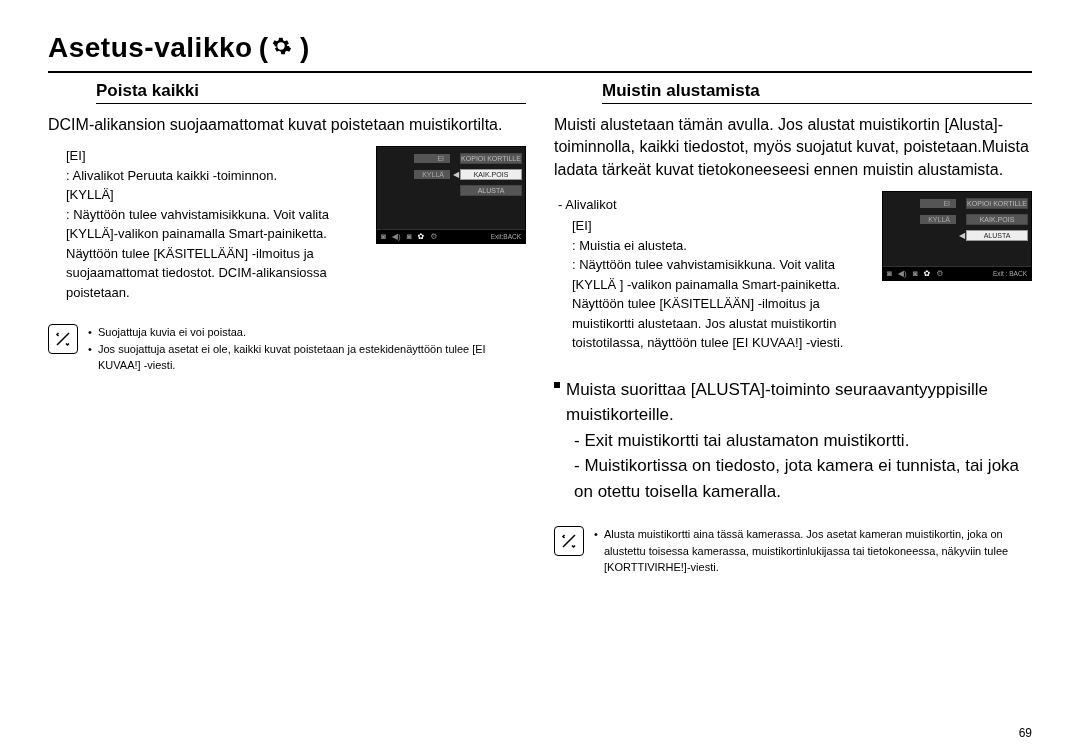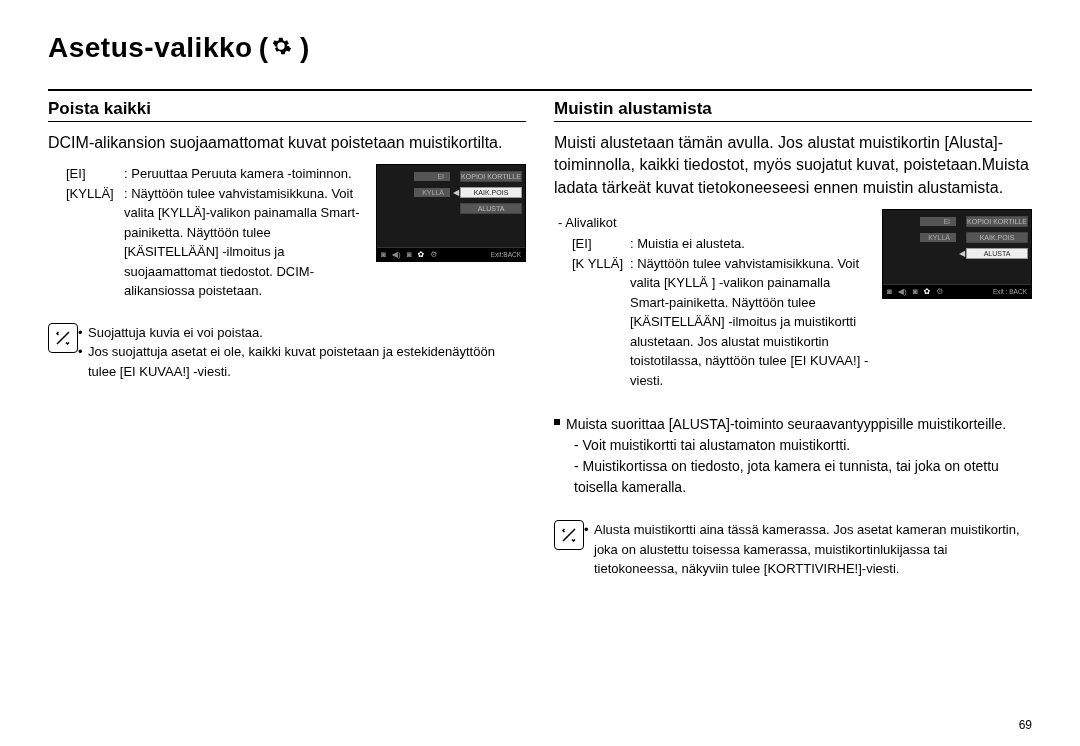--- a/index.html
+++ b/index.html
@@ -15,21 +15,21 @@
   .page {
     padding: 32px 48px 24px 48px;
     box-sizing: border-box;
     height: 100%;
     position: relative;
   }
   .page-title-row {
     display: flex;
     align-items: baseline;
     border-bottom: 2px solid #000;
-    padding-bottom: 22px;
+    padding-bottom: 4px;
     margin-bottom: 8px;
   }
   .page-title {
     font-size: 28px;
     font-weight: bold;
     letter-spacing: 0.5px;
   }
   .title-paren {
     font-size: 28px;
     font-weight: bold;
@@ -46,31 +46,33 @@
   }
   .col {
     flex: 1;
   }
   .section-heading {
     font-size: 17px;
     font-weight: bold;
     border-bottom: 1.5px solid #000;
     padding-bottom: 2px;
     margin-bottom: 10px;
+    margin-left: 48px;
   }
   .body-text {
     font-size: 16px;
     line-height: 1.4;
     margin-bottom: 10px;
   }
   .option-row {
     display: flex;
     font-size: 13px;
     line-height: 1.5;
     margin-left: 18px;
+    flex-direction: column;
   }
   .option-label {
     width: 58px;
     flex-shrink: 0;
   }
   .option-desc {
     flex: 1;
   }
   .upper-block {
     display: flex;
@@ -155,22 +157,23 @@
     color: #aaa;
     font-size: 6.5px;
   }
   .cs-card-icon {
     position: absolute;
     font-size: 8px;
     color: #ccc;
   }
   .note-block {
     display: flex;
+    gap: 10px;
     margin-top: 22px;
-    font-size: 13px;
+    font-size: 11px;
     line-height: 1.5;
   }
   .note-icon-box {
     width: 28px;
     height: 28px;
     border: 1.5px solid #000;
     border-radius: 4px;
     display: flex;
     align-items: center;
     justify-content: center;
@@ -185,42 +188,42 @@
     position: relative;
     padding-left: 10px;
   }
   .bullet-list li::before {
     content: "•";
     position: absolute;
     left: 0;
   }
   .square-bullet {
     margin-top: 24px;
-    font-size: 14px;
+    font-size: 17px;
     line-height: 1.5;
   }
   .square-bullet .lead {
     position: relative;
     padding-left: 12px;
   }
   .square-bullet .lead::before {
     content: "";
     position: absolute;
     left: 0;
     top: 5px;
     width: 6px;
     height: 6px;
     background: #000;
   }
   .square-bullet .sub {
     padding-left: 20px;
   }
   .page-num {
     position: absolute;
-    bottom: 14px;
+    bottom: 6px;
     right: 48px;
     font-size: 12px;
   }
   .sub-label {
     font-size: 13px;
     margin: 6px 0 4px 4px;
   }
 </style>
 </head>
 <body>
@@ -241,21 +244,21 @@
   <div class="columns">
 
     <div class="col">
       <div class="section-heading">Poista kaikki</div>
       <div class="body-text">DCIM-alikansion suojaamattomat kuvat poistetaan muistikortilta.</div>
 
       <div class="upper-block">
         <div class="upper-text">
           <div class="option-row">
             <div class="option-label">[EI]</div>
-            <div class="option-desc">: <span>Peruuttaa Peruuta kamera -toiminnon.</span></div>
+            <div class="option-desc">: <span>Alivalikot Peruuta kaikki -toiminnon.</span></div>
           </div>
           <div class="option-row">
             <div class="option-label">[KYLLÄ]</div>
             <div class="option-desc">: <span>Näyttöön tulee vahvistamisikkuna. Voit valita [KYLLÄ]-valikon painamalla Smart-painiketta. Näyttöön tulee [KÄSITELLÄÄN] -ilmoitus ja suojaamattomat tiedostot. DCIM-alikansiossa poistetaan.</span></div>
           </div>
         </div>
 
         <div class="camera-screen">
           <span class="cs-card-icon" style="top:5px; left:62px;">▭</span>
           <div class="cs-menu-row" style="top:4px;">
@@ -304,21 +307,20 @@
       <div class="body-text">Muisti alustetaan tämän avulla. Jos alustat muistikortin [Alusta]-toiminnolla, kaikki tiedostot, myös suojatut kuvat, poistetaan.Muista ladata tärkeät kuvat tietokoneeseesi ennen muistin alustamista.</div>
 
       <div class="upper-block">
         <div class="upper-text">
           <div class="sub-label">- Alivalikot</div>
           <div class="option-row">
             <div class="option-label">[EI]</div>
             <div class="option-desc">: <span>Muistia ei alusteta.</span></div>
           </div>
           <div class="option-row">
-            <div class="option-label">[K YLLÄ]</div>
             <div class="option-desc">: <span>Näyttöön tulee vahvistamisikkuna. Voit valita [KYLLÄ ] -valikon painamalla Smart-painiketta. Näyttöön tulee [KÄSITELLÄÄN] -ilmoitus ja muistikortti alustetaan. Jos alustat muistikortin toistotilassa, näyttöön tulee [EI KUVAA!] -viesti.</span></div>
           </div>
         </div>
 
         <div class="camera-screen short">
           <span class="cs-card-icon" style="top:5px; left:62px;">▭</span>
           <div class="cs-menu-row" style="top:4px;">
             <div class="cs-left-label">EI</div>
             <div class="cs-arrow"></div>
             <div class="cs-right-btn dark">KOPIOI KORTILLE</div>
@@ -341,21 +343,21 @@
               <span class="active">✿</span>
               <span>⚙</span>
             </div>
             <div class="cs-exit">Exit : BACK</div>
           </div>
         </div>
       </div>
 
       <div class="square-bullet">
         <div class="lead">Muista suorittaa [ALUSTA]-toiminto seuraavantyyppisille muistikorteille.</div>
-        <div class="sub">- Voit muistikortti tai alustamaton muistikortti.</div>
+        <div class="sub">- Exit muistikortti tai alustamaton muistikortti.</div>
         <div class="sub">- Muistikortissa on tiedosto, jota kamera ei tunnista, tai joka on otettu toisella kameralla.</div>
       </div>
 
       <div class="note-block">
         <div class="note-icon-box">
           <svg width="18" height="18" viewBox="0 0 24 24">
               <path fill="none" stroke="#000" stroke-width="2" d="M4 20l16-16M6 4l-2 2 2 2M20 18l-2 2-2-2"></path>
             </svg>
         </div>
         <ul class="bullet-list">

